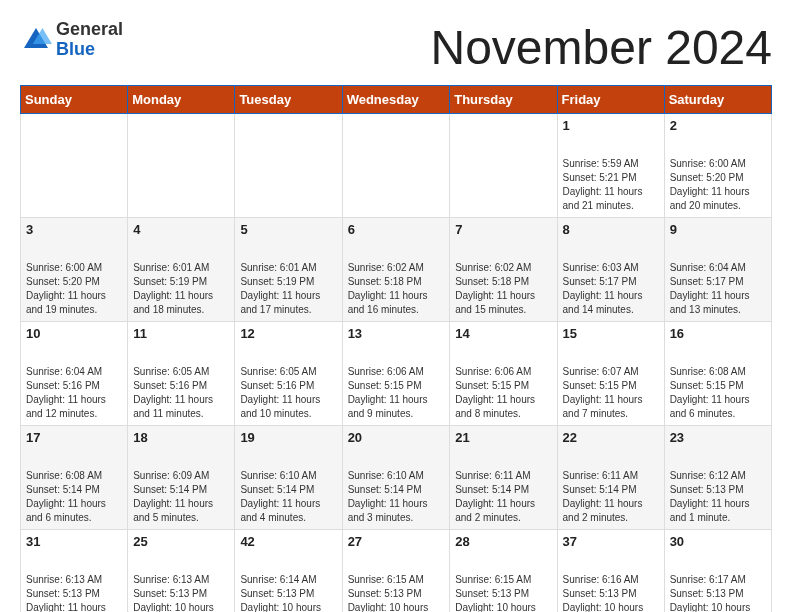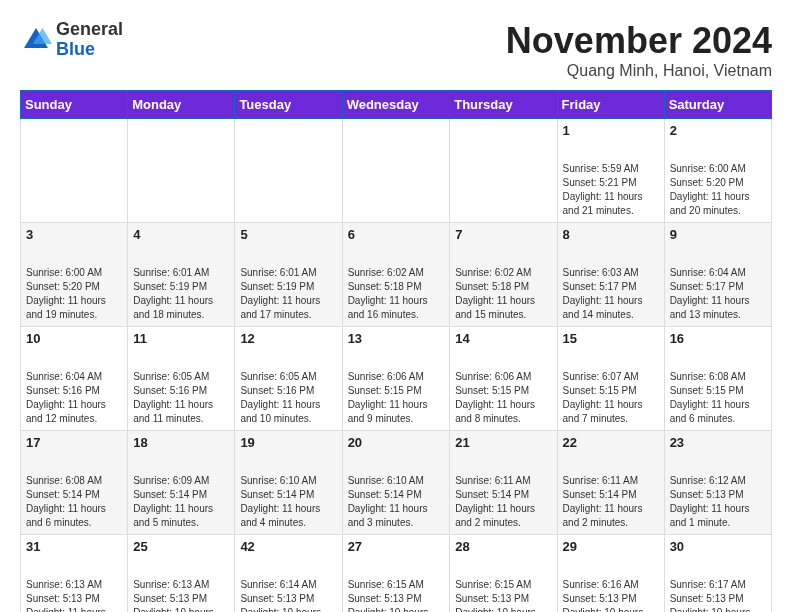--- a/index.html
+++ b/index.html
@@ -29,35 +29,35 @@
     .logo-general { color: #333; }
     .logo-blue { color: #1565c0; }
     .logo-icon {
       width: 32px;
       height: 32px;
     }
     .title-area {
       text-align: right;
     }
     .month-title {
-      font-size: 36px;
-      font-weight: bold;
+      font-size: 48px;
+      font-weight: normal;
       color: #222;
     }
     .location {
       font-size: 16px;
       color: #444;
     }
     .calendar {
       width: 100%;
       border-collapse: collapse;
       font-size: 11px;
     }
     .calendar thead tr {
-      background-color: #6d28d9;
+      background-color: #c2410c;
       color: #fff;
     }
     .calendar thead th {
       padding: 6px 4px;
       text-align: left;
       font-size: 13px;
       font-weight: bold;
       border: 1px solid #1565c0;
     }
     .calendar tbody tr {
@@ -103,21 +103,20 @@
       <polygon points="20,5 35,30 5,30" fill="#1565c0"></polygon>
       <polygon points="28,5 40,25 16,25" fill="#42a5f5" opacity="0.7"></polygon>
     </svg>
     <div class="logo-text">
       <span class="logo-general">General</span><br>
       <span class="logo-blue">Blue</span>
     </div>
   </div>
   <div class="title-area">
     <div class="month-title">November 2024</div>
-    <div class="location">Quang Minh, Hanoi, Vietnam</div>
   </div>
 </div>
 
 <table class="calendar">
   <thead>
     <tr>
     <th>Sunday</th>
         <th>Monday</th>
         <th>Tuesday</th>
         <th>Wednesday</th>
@@ -247,21 +246,21 @@
         </td>
         <td>
           <span class="day-number">27</span>
           <div class="day-info">Sunrise: 6:15 AM<br>Sunset: 5:13 PM<br>Daylight: 10 hours and 58 minutes.</div>
         </td>
         <td>
           <span class="day-number">28</span>
           <div class="day-info">Sunrise: 6:15 AM<br>Sunset: 5:13 PM<br>Daylight: 10 hours and 58 minutes.</div>
         </td>
         <td>
-          <span class="day-number">29</span>
+          <span class="day-number">37</span>
           <div class="day-info">Sunrise: 6:16 AM<br>Sunset: 5:13 PM<br>Daylight: 10 hours and 57 minutes.</div>
         </td>
         <td>
           <span class="day-number">30</span>
           <div class="day-info">Sunrise: 6:17 AM<br>Sunset: 5:13 PM<br>Daylight: 10 hours and 56 minutes.</div>
         </td>
       </tr>
     </tbody>
 </table>
 

